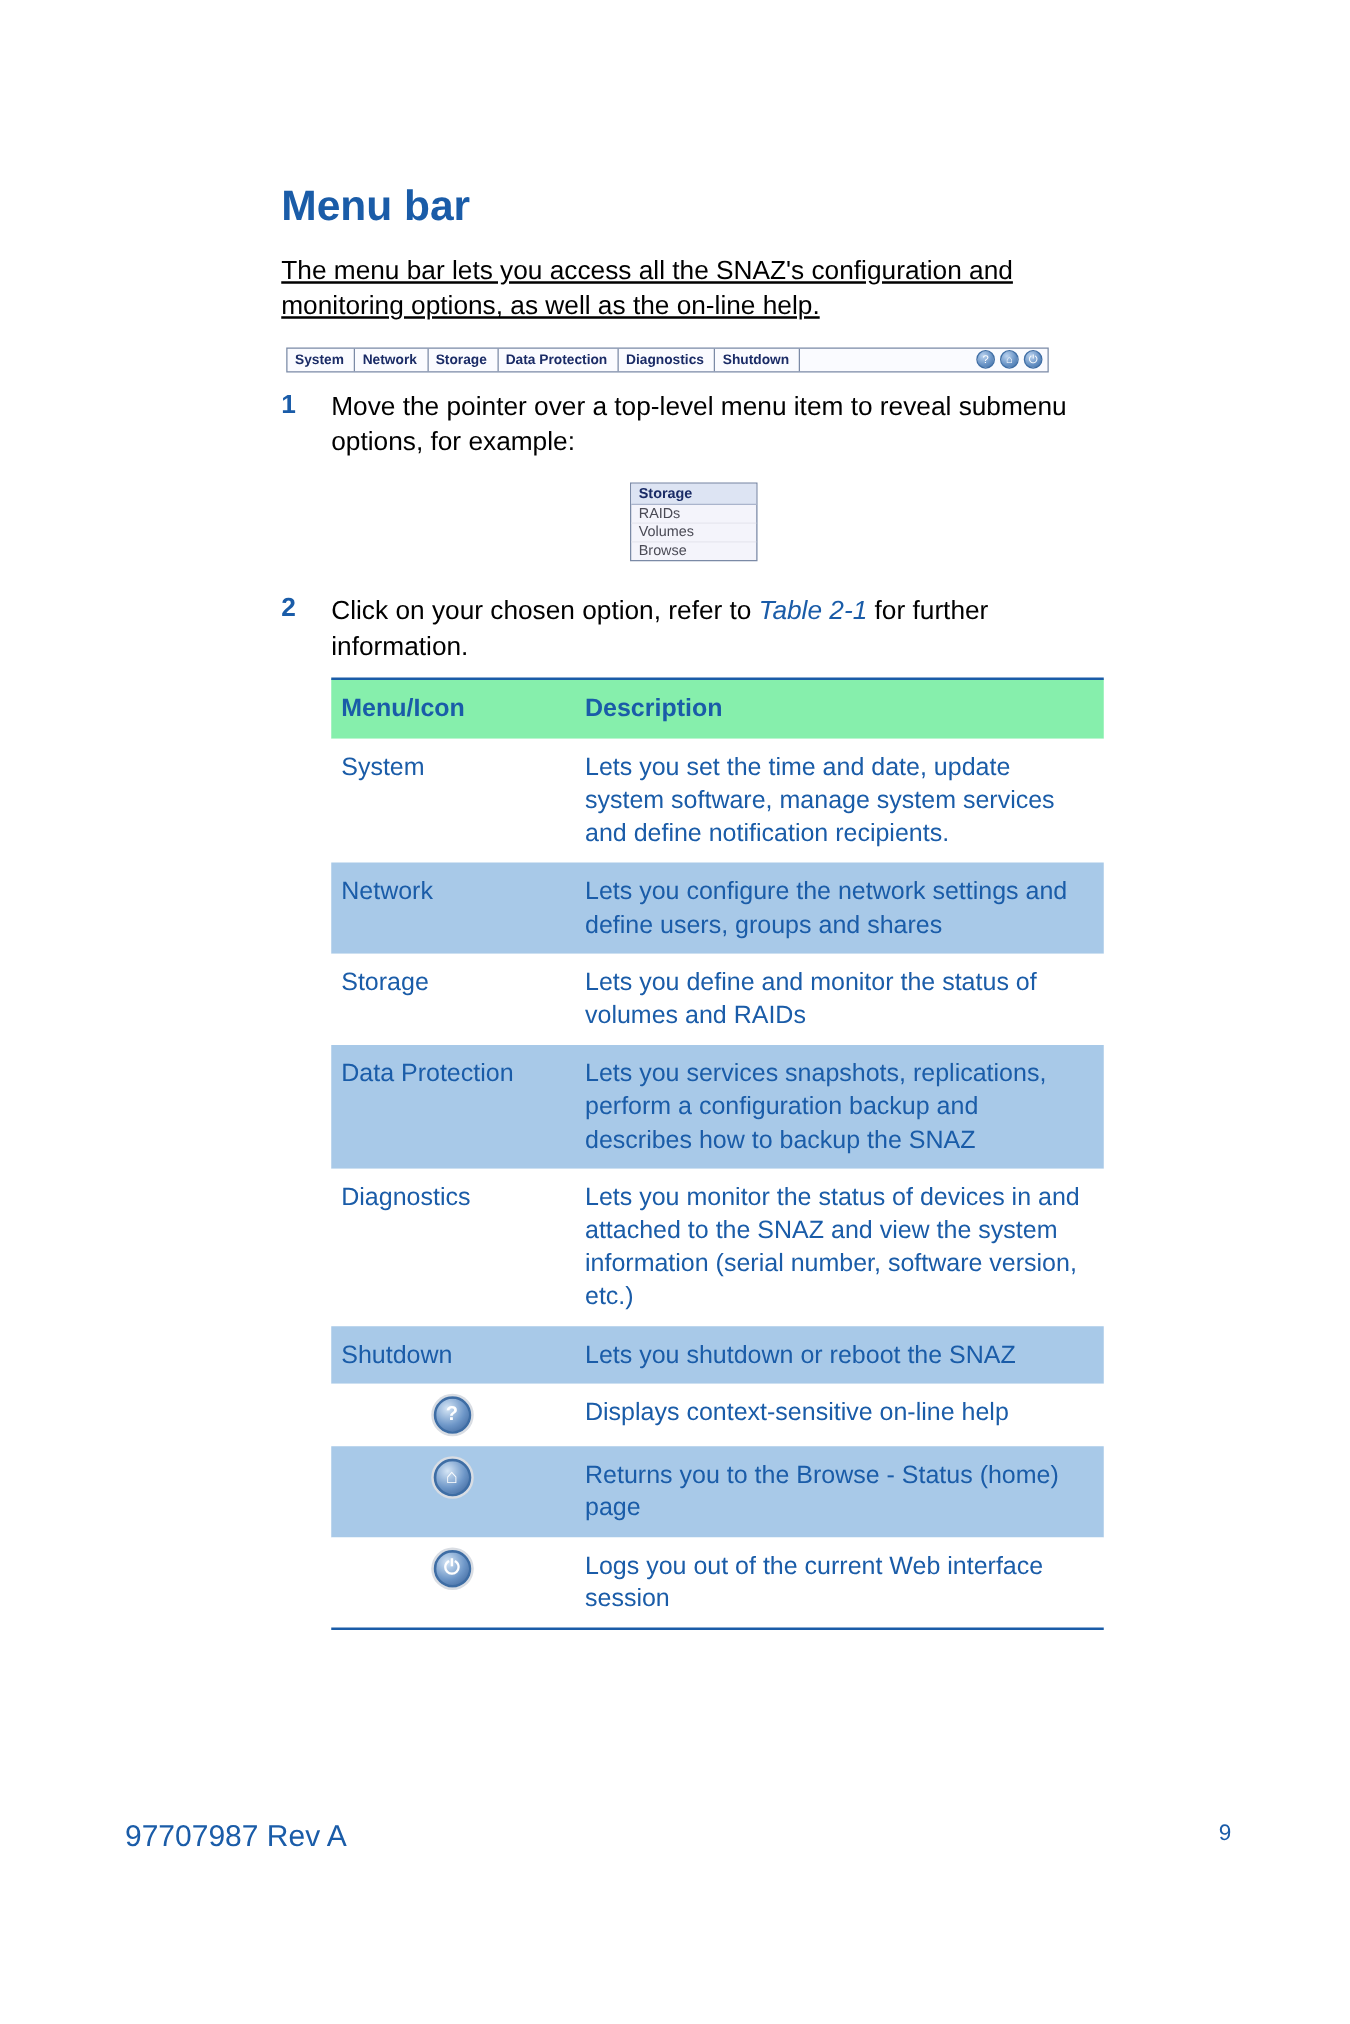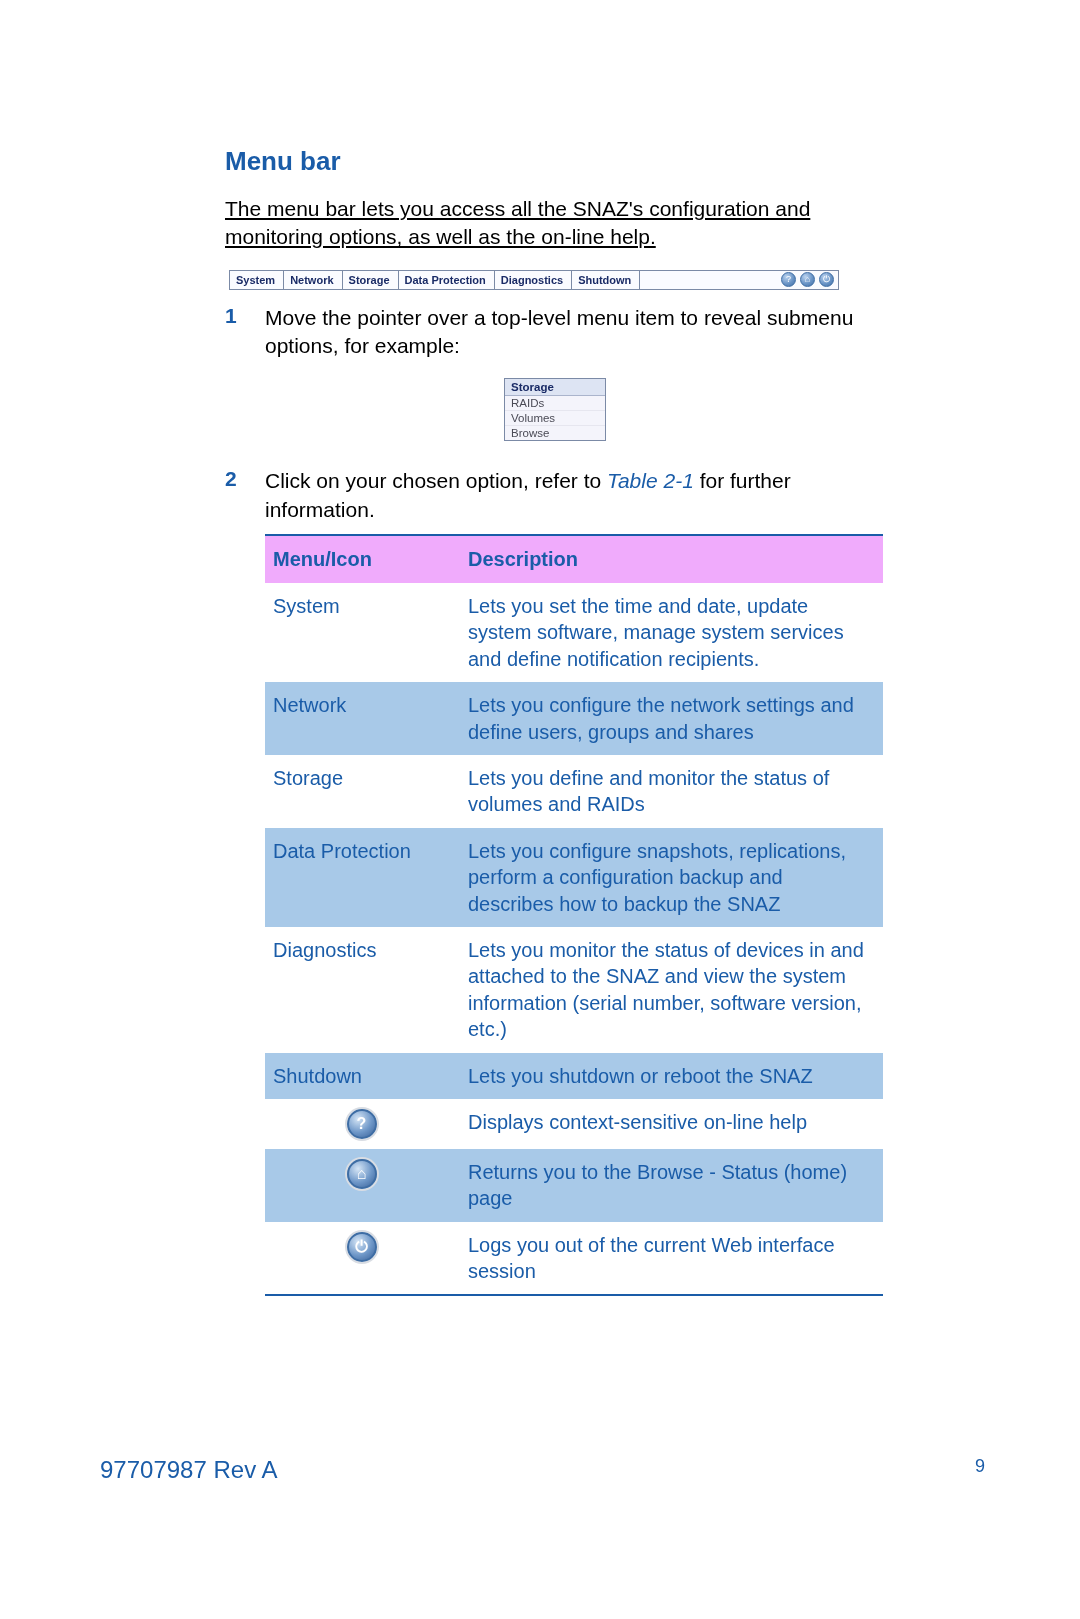--- a/index.html
+++ b/index.html
@@ -13,21 +13,21 @@
     color: #000;
   }
   .page {
     position: absolute;
     left: 225px;
     top: 146px;
     width: 660px;
   }
   .heading {
     color: #1a5ca8;
-    font-size: 26px;
+    font-size: 34px;
     font-weight: 600;
     margin: 0 0 18px 0;
   }
   .intro {
     font-size: 21px;
     line-height: 1.35;
     margin: 0 0 18px 0;
     color: #000;
     text-decoration: underline;
   }
@@ -111,21 +111,21 @@
     border-collapse: collapse;
     border-top: 2px solid #1a5ca8;
     border-bottom: 2px solid #1a5ca8;
   }
   .tbl th {
     text-align: left;
     color: #1a5ca8;
     font-weight: 700;
     font-size: 20px;
     padding: 12px 10px 12px 8px;
-    background: #f0abfc;
+    background: #86efac;
   }
   .tbl td {
     color: #1a5ca8;
     font-size: 20px;
     line-height: 1.32;
     padding: 10px 10px 10px 8px;
     vertical-align: top;
   }
   .tbl tr.alt td { background: #a8c9e8; }
   .tbl tr.plain td { background: #ffffff; }
@@ -223,21 +223,21 @@
         <tr class="alt">
           <td class="col1">Network</td>
           <td>Lets you configure the network settings and define users, groups and shares</td>
         </tr>
         <tr class="plain">
           <td class="col1">Storage</td>
           <td>Lets you define and monitor the status of volumes and RAIDs</td>
         </tr>
         <tr class="alt">
           <td class="col1">Data Protection</td>
-          <td>Lets you configure snapshots, replications, perform a configuration backup and describes how to backup the SNAZ</td>
+          <td>Lets you services snapshots, replications, perform a configuration backup and describes how to backup the SNAZ</td>
         </tr>
         <tr class="plain">
           <td class="col1">Diagnostics</td>
           <td>Lets you monitor the status of devices in and attached to the SNAZ and view the system information (serial number, software version, etc.)</td>
         </tr>
         <tr class="alt">
           <td class="col1">Shutdown</td>
           <td>Lets you shutdown or reboot the SNAZ</td>
         </tr>
         <tr class="plain">

